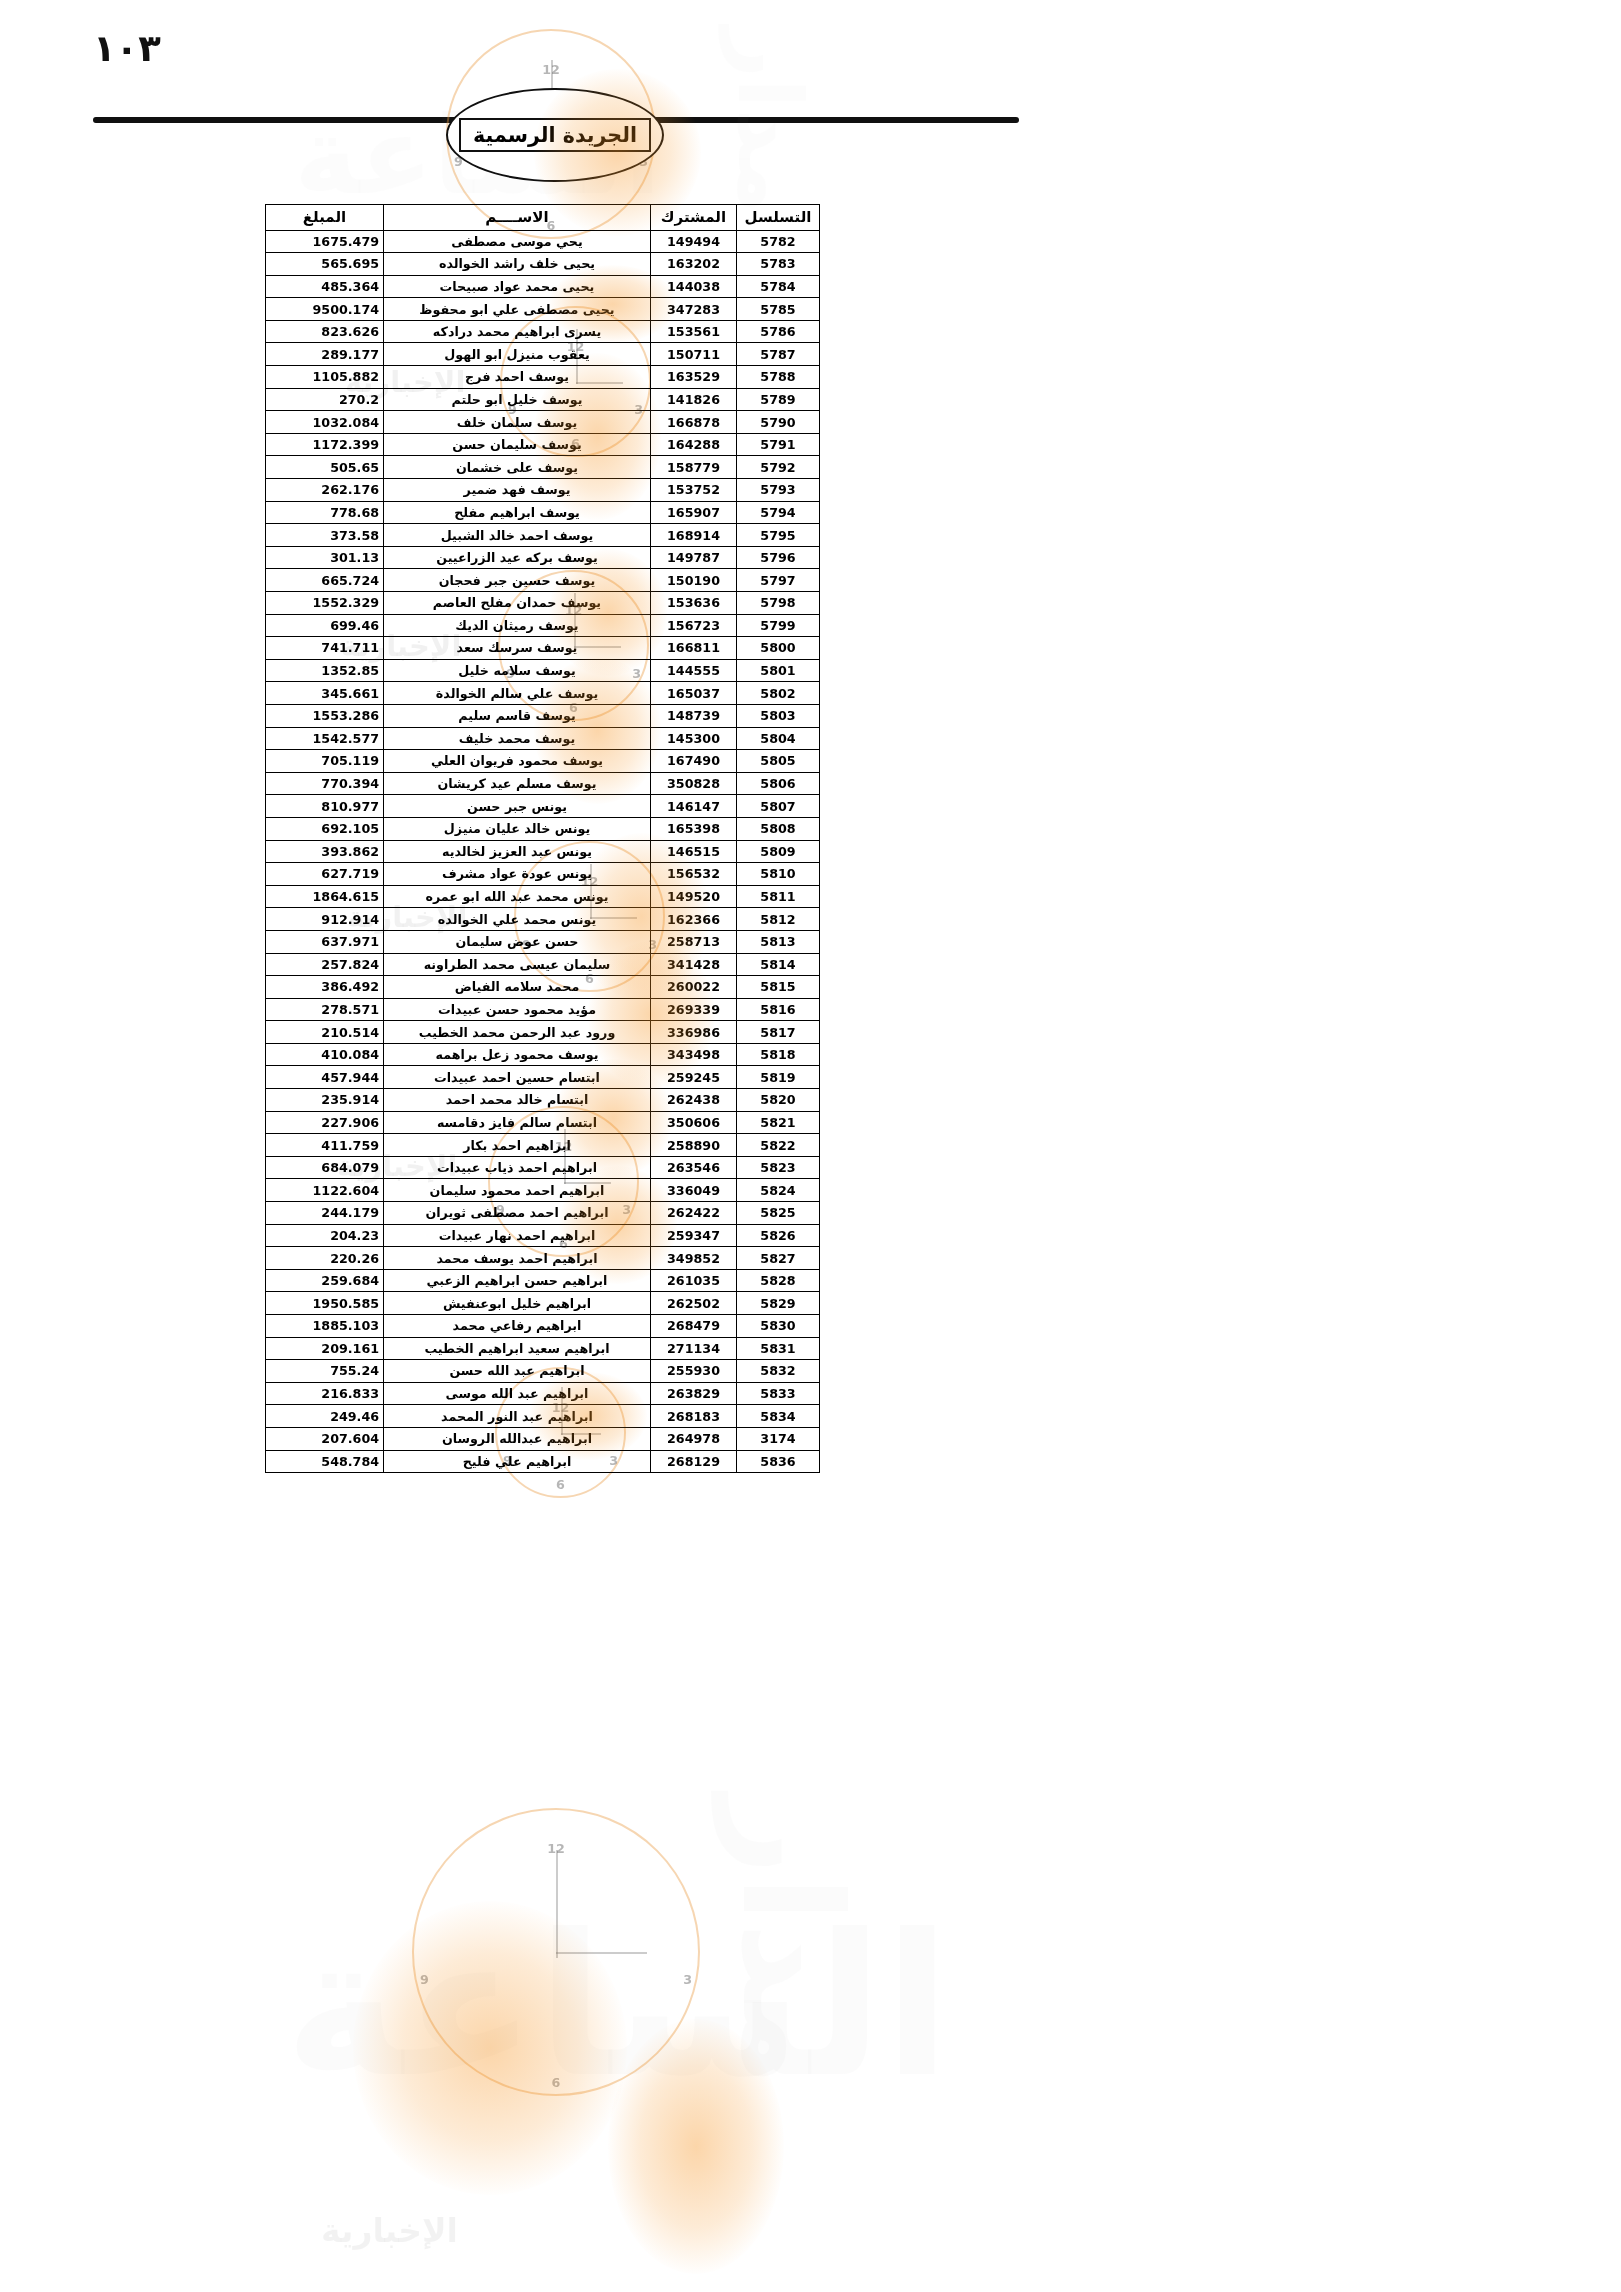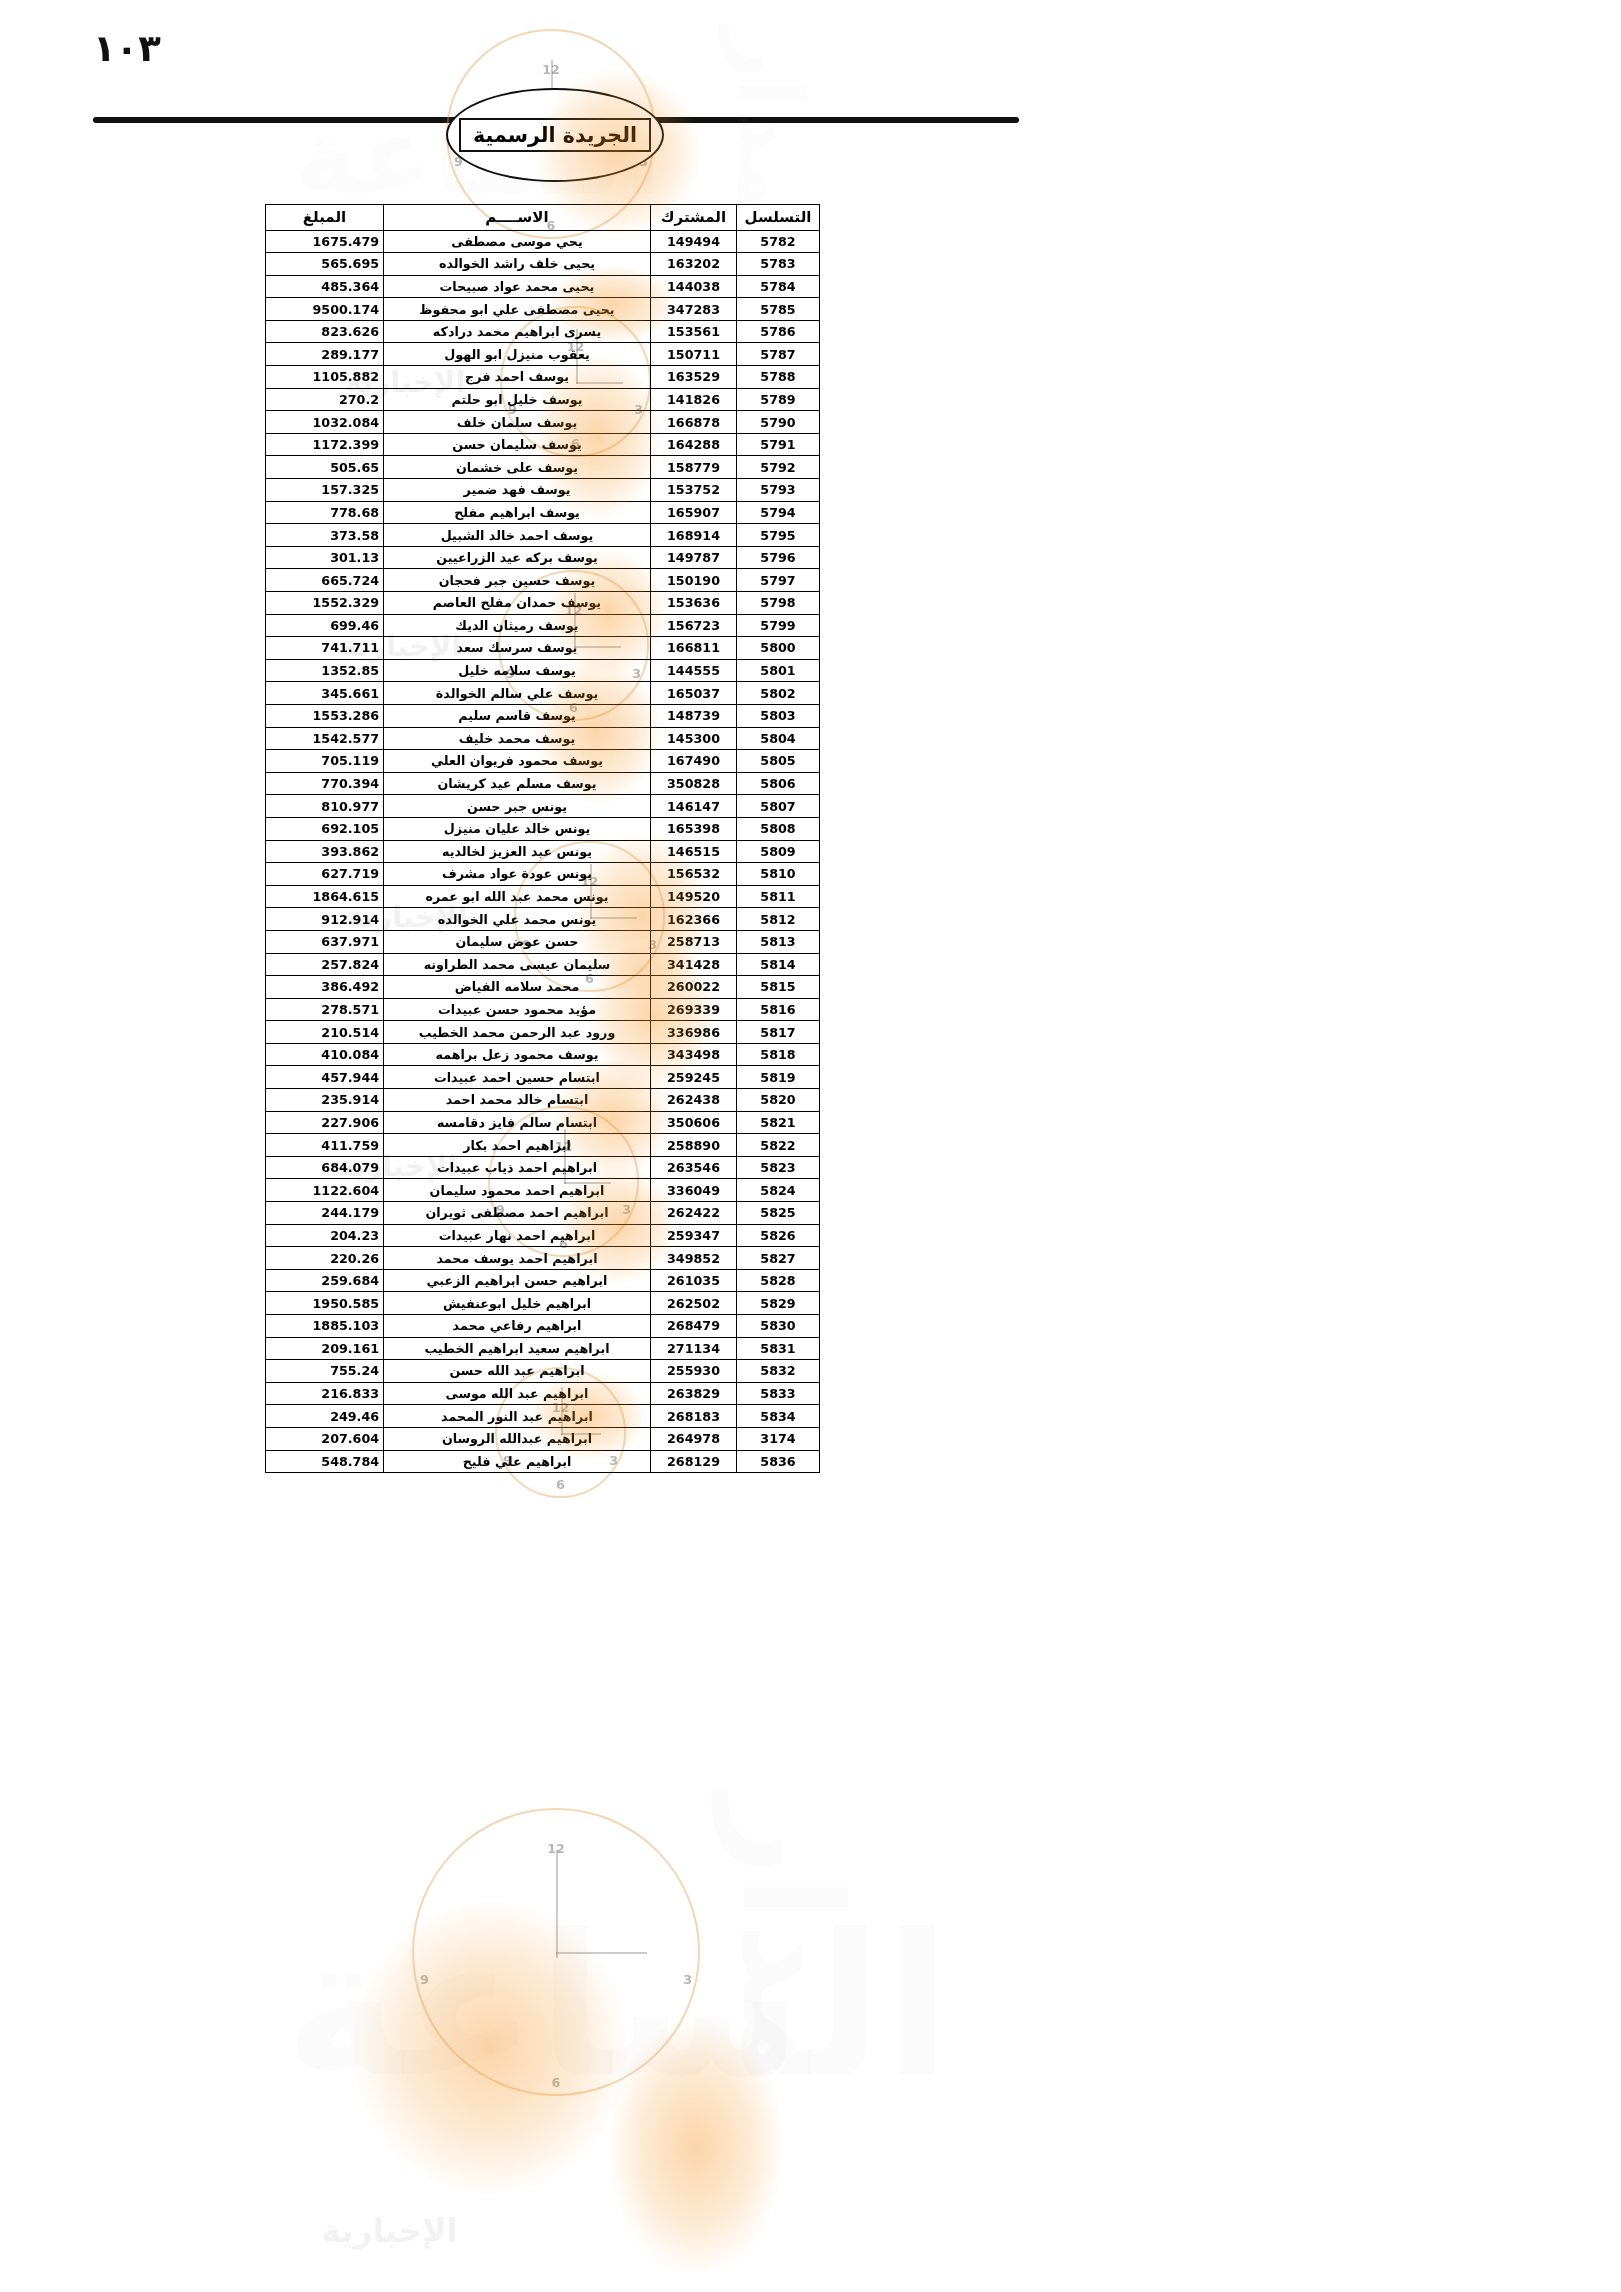--- a/index.html
+++ b/index.html
@@ -241,21 +241,21 @@
         <tr>
           <td class="cell-serial">5792</td>
           <td class="cell-sub">158779</td>
           <td class="cell-name">يوسف على خشمان</td>
           <td class="cell-amount">505.65</td>
         </tr>
         <tr>
           <td class="cell-serial">5793</td>
           <td class="cell-sub">153752</td>
           <td class="cell-name">يوسف فهد ضمير</td>
-          <td class="cell-amount">157.325</td>
+          <td class="cell-amount">262.176</td>
         </tr>
         <tr>
           <td class="cell-serial">5794</td>
           <td class="cell-sub">165907</td>
           <td class="cell-name">يوسف ابراهيم مفلح</td>
           <td class="cell-amount">778.68</td>
         </tr>
         <tr>
           <td class="cell-serial">5795</td>
           <td class="cell-sub">168914</td>

